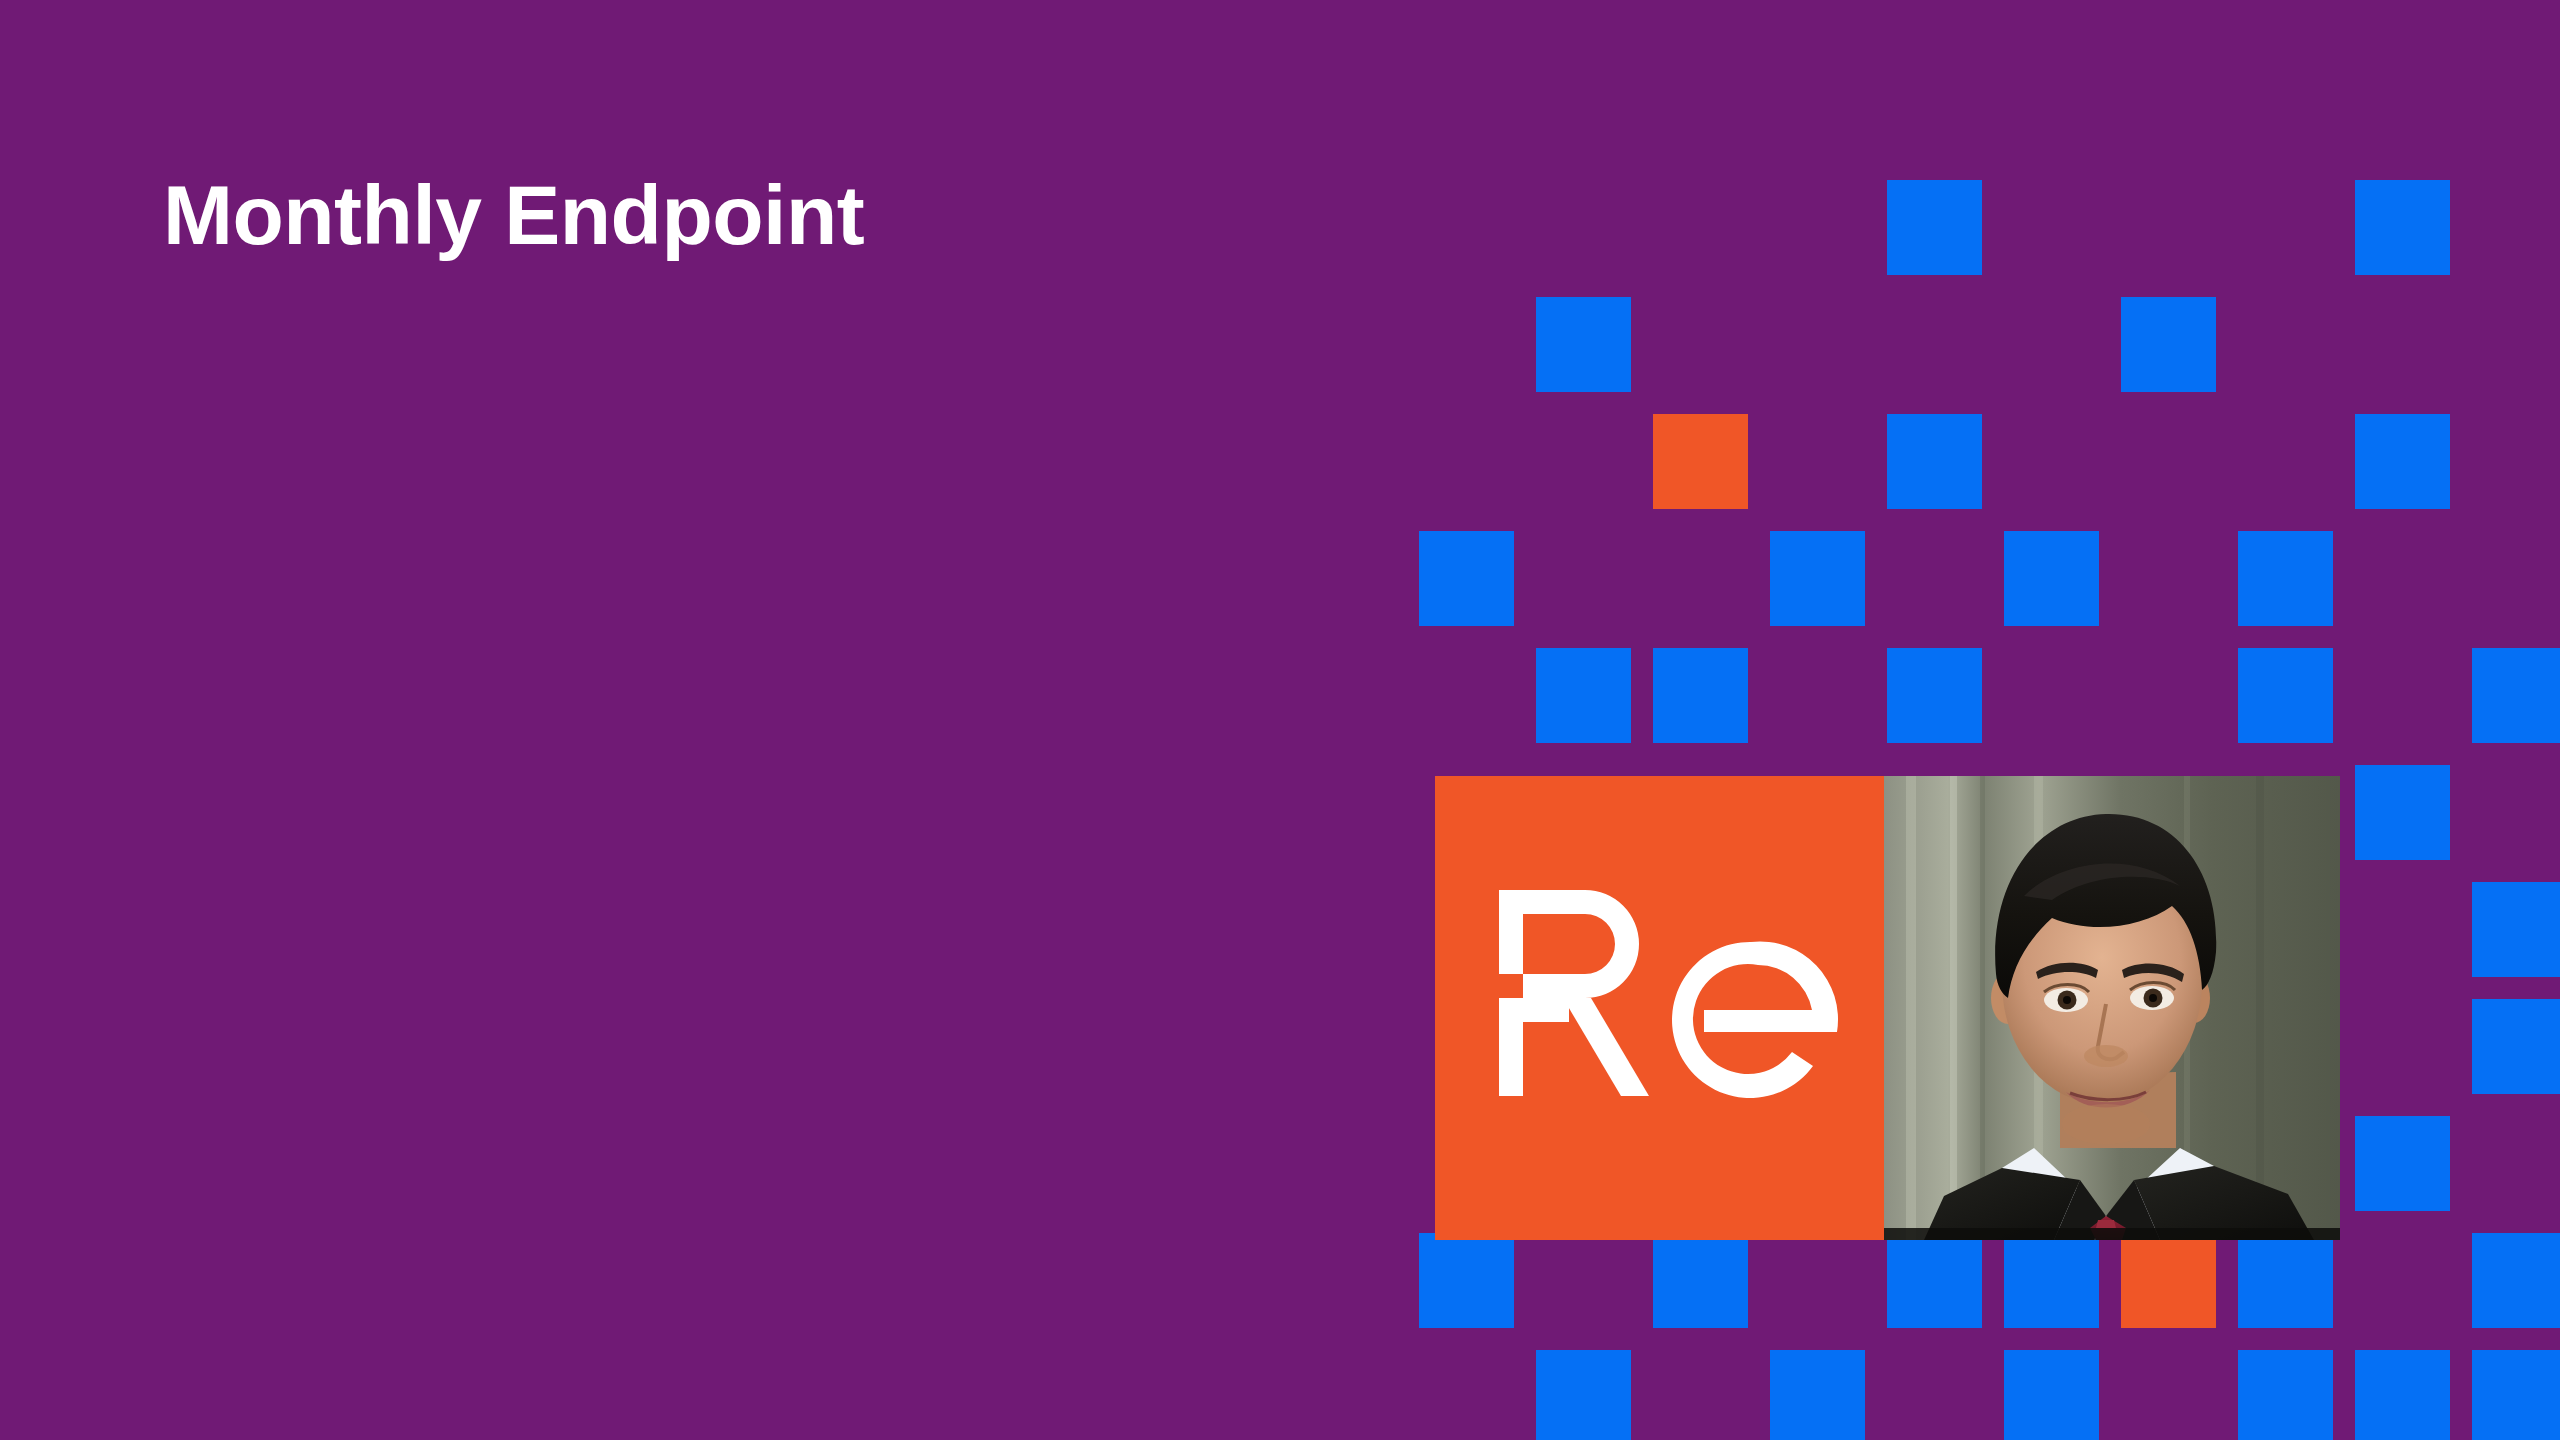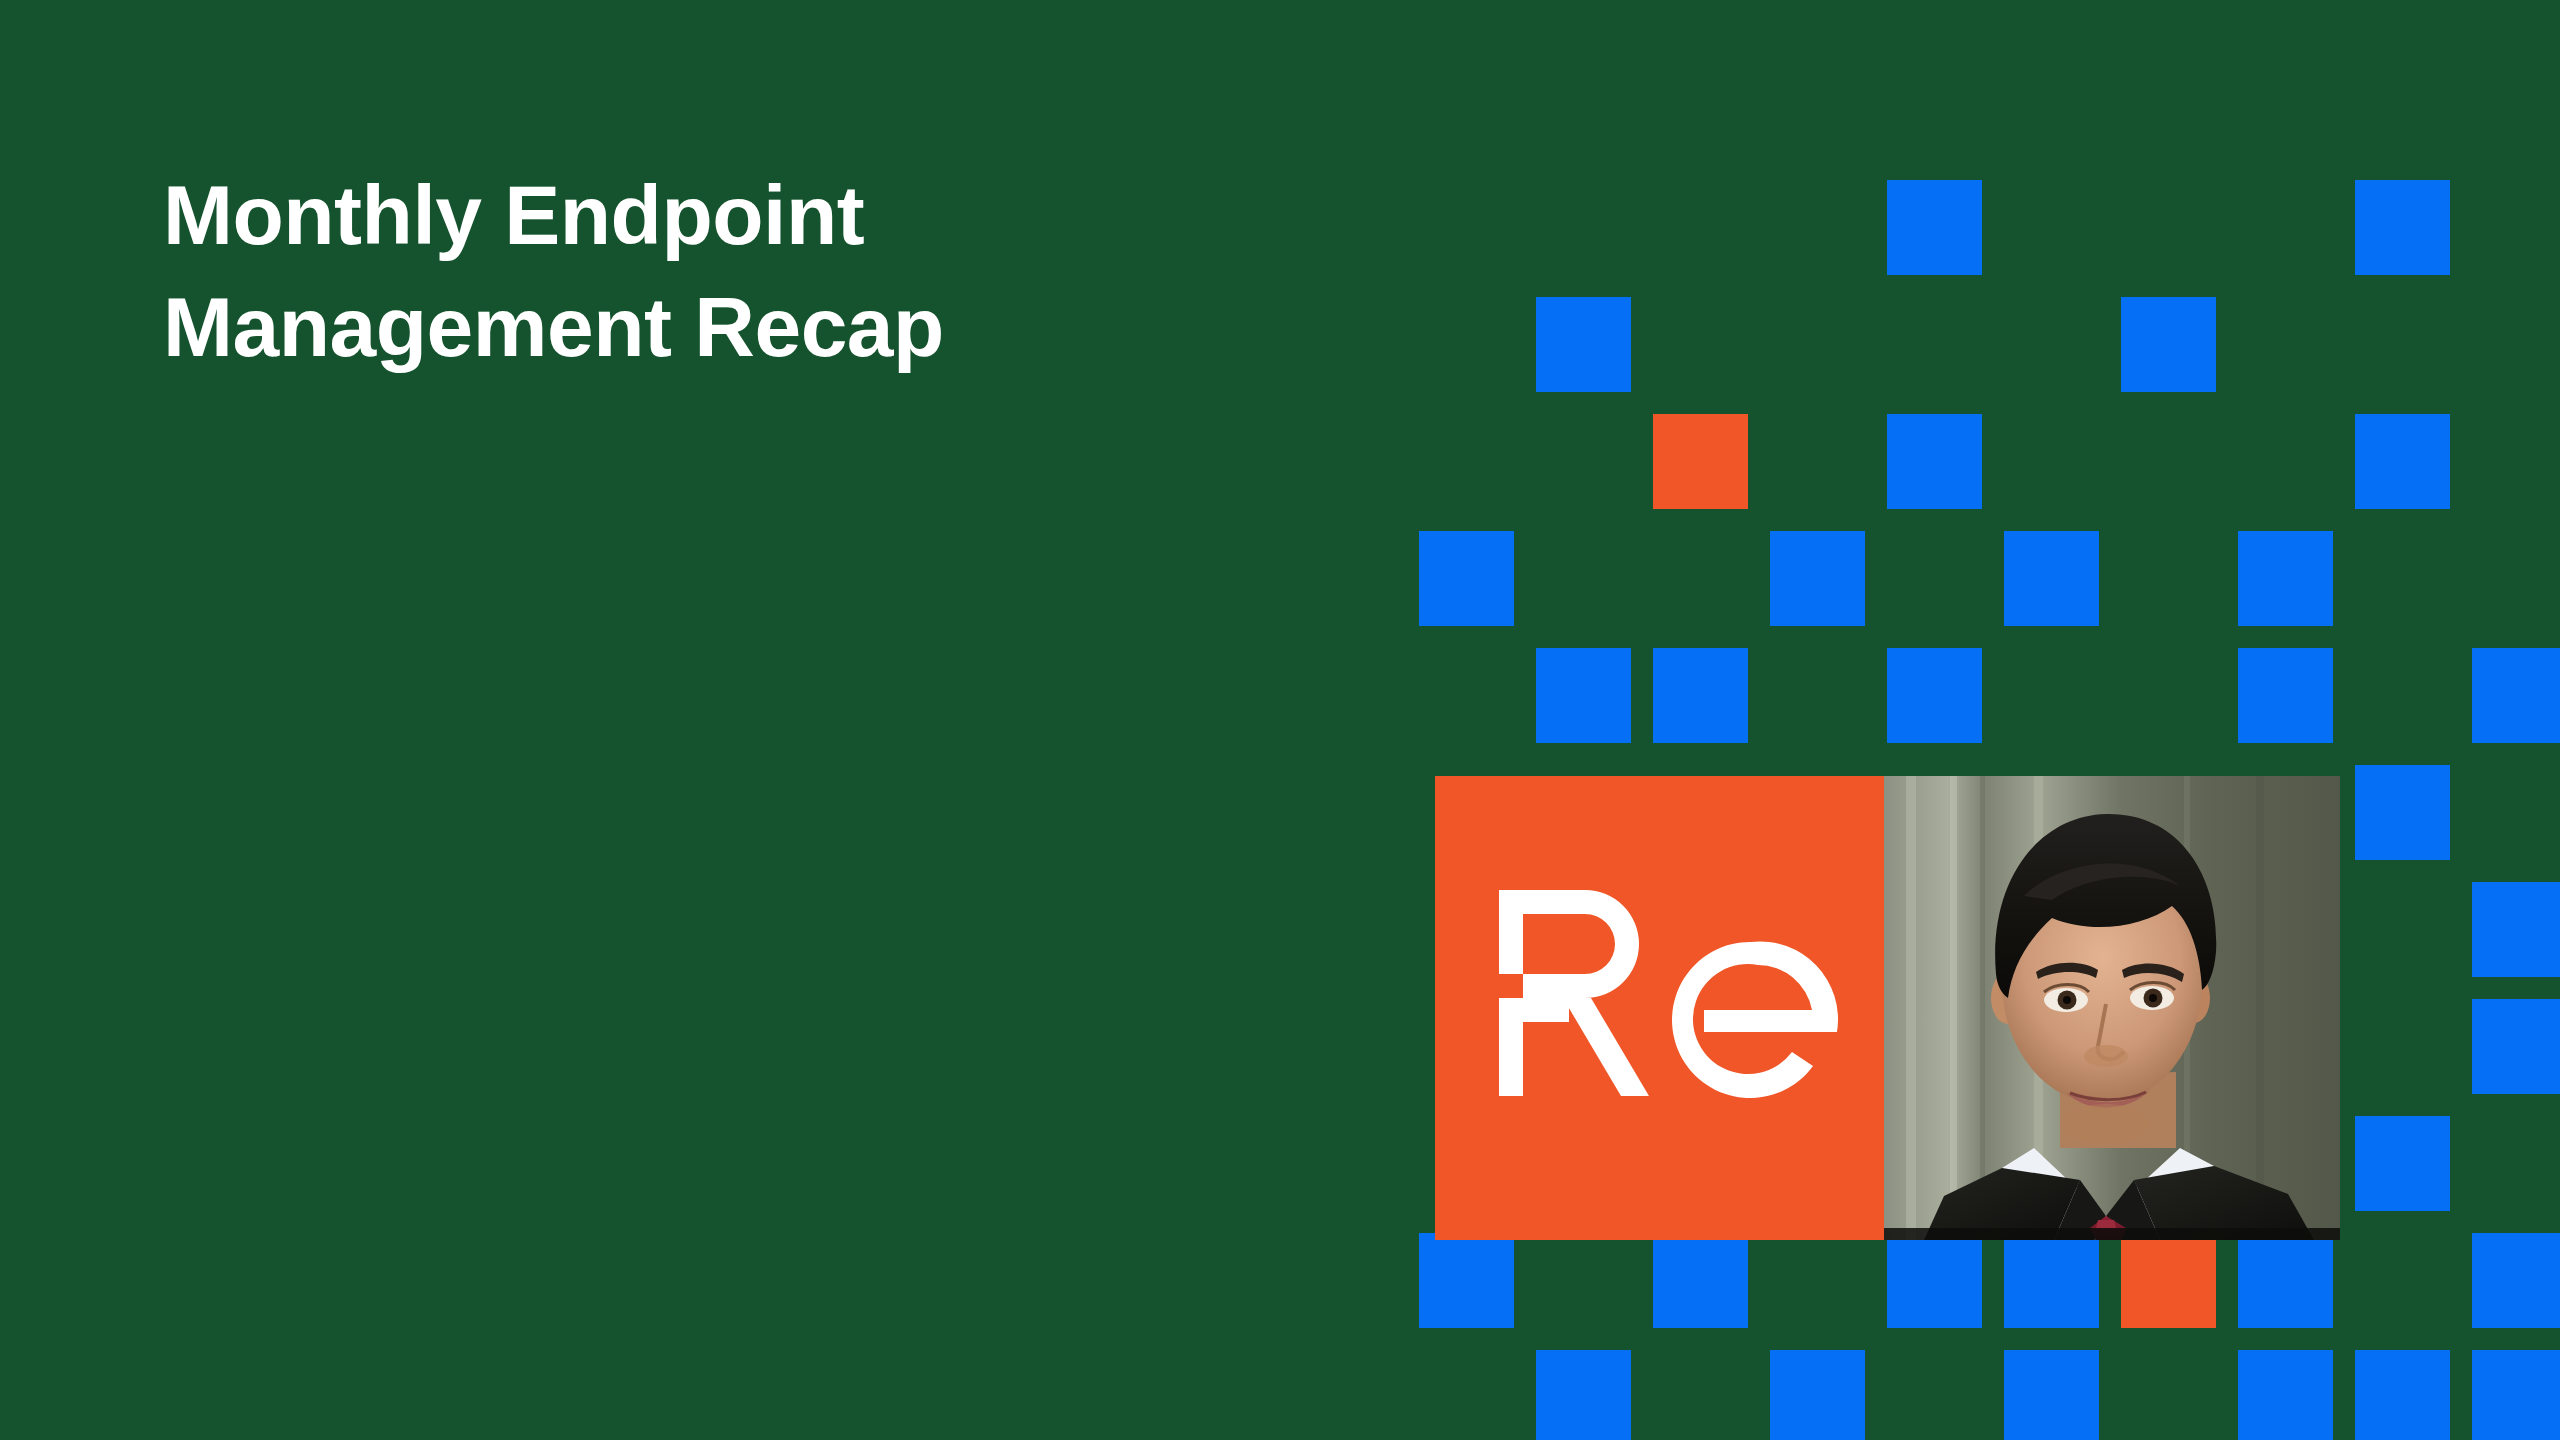--- a/index.html
+++ b/index.html
@@ -4,21 +4,21 @@
 <style>
   html, body {
     margin: 0;
     padding: 0;
     background: #2329a8;
   }
   #canvas {
     position: relative;
     width: 2560px;
     height: 1440px;
-    background: #14532d;
+    background: #701a75;
     overflow: hidden;
     font-family: "Liberation Sans", sans-serif;
   }
 
   
   #pixel-grid {
     position: absolute;
     left: 0; top: 0;
     width: 2560px;
     height: 1440px;
@@ -112,21 +112,20 @@
       <div class="grid-square" style="left: 1536px; top: 1350px; width: 95px; height: 95px; background: rgb(5, 112, 245);"></div>
       <div class="grid-square" style="left: 1770px; top: 1350px; width: 95px; height: 95px; background: rgb(5, 112, 245);"></div>
       <div class="grid-square" style="left: 2004px; top: 1350px; width: 95px; height: 95px; background: rgb(5, 112, 245);"></div>
       <div class="grid-square" style="left: 2238px; top: 1350px; width: 95px; height: 95px; background: rgb(5, 112, 245);"></div>
       <div class="grid-square" style="left: 2355px; top: 1350px; width: 95px; height: 95px; background: rgb(5, 112, 245);"></div>
       <div class="grid-square" style="left: 2472px; top: 1350px; width: 95px; height: 95px; background: rgb(5, 112, 245);"></div>
     </div>
 
   <div id="headline">
     <span class="line">Monthly Endpoint</span>
-    <span class="line">Management Recap</span>
   </div>
 
   <div id="brand-cluster">
 
     <div id="logo-tile">
       <svg width="449" height="464" viewBox="0 0 449 464" aria-hidden="true">
 
         <rect x="64" y="114" width="24" height="206" fill="#ffffff"></rect>
 
         <rect x="64" y="114" width="86" height="24" fill="#ffffff"></rect>

